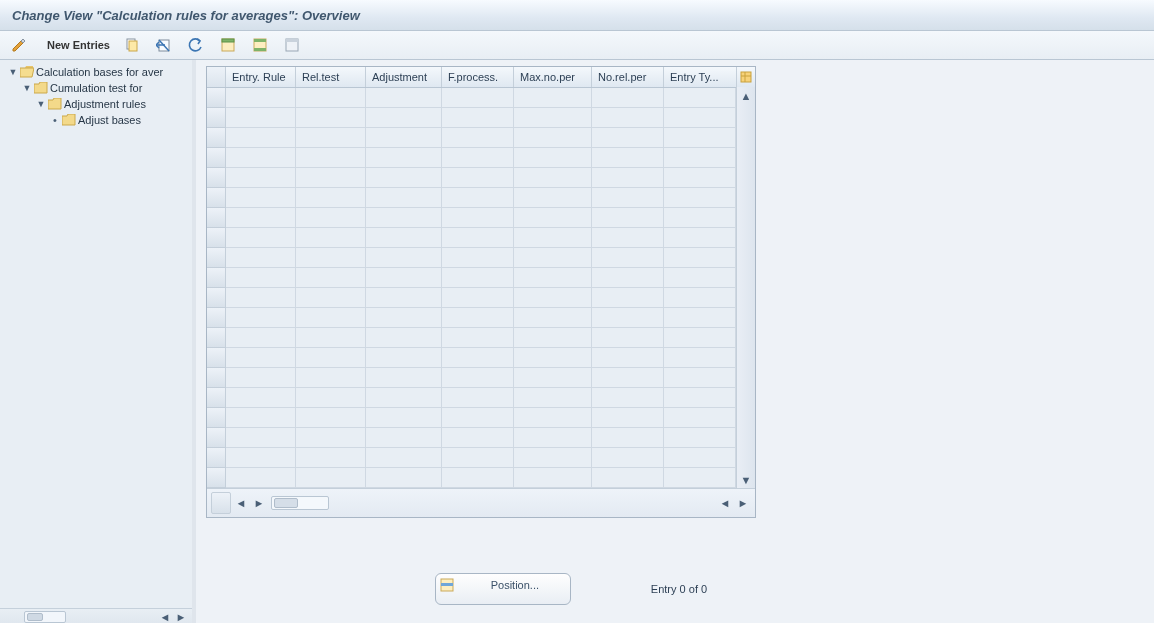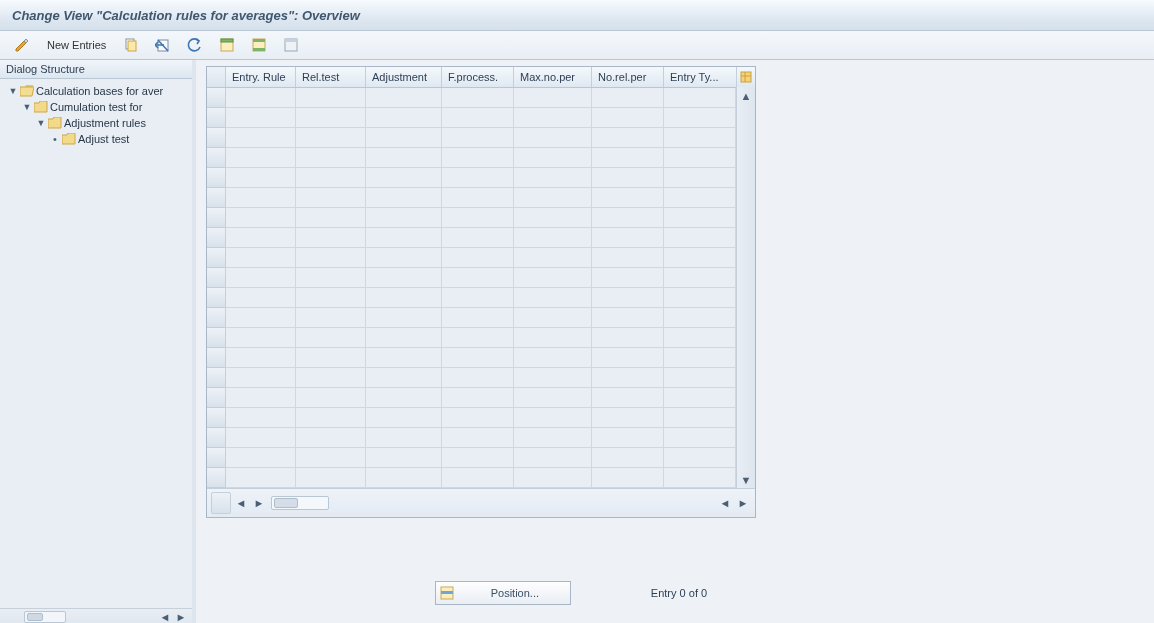--- a/index.html
+++ b/index.html
@@ -43,25 +43,25 @@
   align-items: center;
   padding-left: 8px;
   gap: 4px;
   position: relative;
 }
 .toolbar .btn {
   height: 20px;
   min-width: 22px;
   display: inline-flex;
   align-items: center;
-  justify-content: center;
   border: 1px solid transparent;
   border-radius: 3px;
   cursor: pointer;
   padding: 0 2px;
+  font-weight: bold;
 }
 .toolbar .new-entries {
   font-size: 11px;
   color: #333;
   padding: 0 6px;
 }
 .watermark {
   position: absolute;
   left: 280px;
   top: 2px;
@@ -294,22 +294,22 @@
   align-items: center;
   justify-content: center;
   gap: 80px;
 }
 .position-btn {
   display: inline-flex;
   align-items: center;
   height: 22px;
   background: linear-gradient(#fefefe,#e9eef4);
   border: 1px solid #a8b6c5;
-  border-radius: 0;
-  padding: 0 10px 0 4px;
+  border-radius: 6px;
+  padding: 0 10px 8px 4px;
   cursor: pointer;
   gap: 14px;
 }
 .position-btn .picon{
   width:16px;height:16px;display:inline-block;
 }
 .position-btn .ptxt{
   color:#3a5068;
   font-size:11px;
   min-width:90px;
@@ -379,21 +379,20 @@
       <svg width="16" height="16">
           <rect x="2" y="2" width="12" height="12" fill="#eef2f7" stroke="#9aa7b5"></rect>
           <rect x="2" y="2" width="12" height="3" fill="#c9d2dc"></rect>
         </svg>
     </div>
   </div>
 
   <div class="body">
 
     <div class="tree-panel">
-      <div class="tree-header">Dialog Structure</div>
       <div class="tree">
 
         <div class="tree-row ind1">
           <span class="tree-exp">▼</span>
           <span class="tree-folder">
             <svg width="14" height="12">
                 <path d="M0 2 L5 2 L6 0 L13 0 L13 2 Z" fill="#e8c46a"></path>
                 <path d="M0 2 L14 2 L12 11 L0 11 Z" fill="#f5dd8f" stroke="#cba84a"></path>
               </svg>
           </span>
@@ -420,21 +419,21 @@
           <span class="tree-label">Adjustment rules</span>
         </div>
 
         <div class="tree-row ind4">
           <span class="tree-leaf-dot">•</span>
           <span class="tree-folder">
             <svg width="14" height="12">
                 <path d="M0 2 L5 2 L6 0 L13 0 L13 11 L0 11 Z" fill="#f3d98a" stroke="#cba84a"></path>
               </svg>
           </span>
-          <span class="tree-label">Adjust test</span>
+          <span class="tree-label">Adjust bases</span>
         </div>
       </div>
       <div class="tree-bottom">
         <div class="hmini"></div>
         <div style="display:flex;gap:2px;">
           <span class="scroll-arrow">◄</span>
           <span class="scroll-arrow">►</span>
         </div>
       </div>
     </div>

